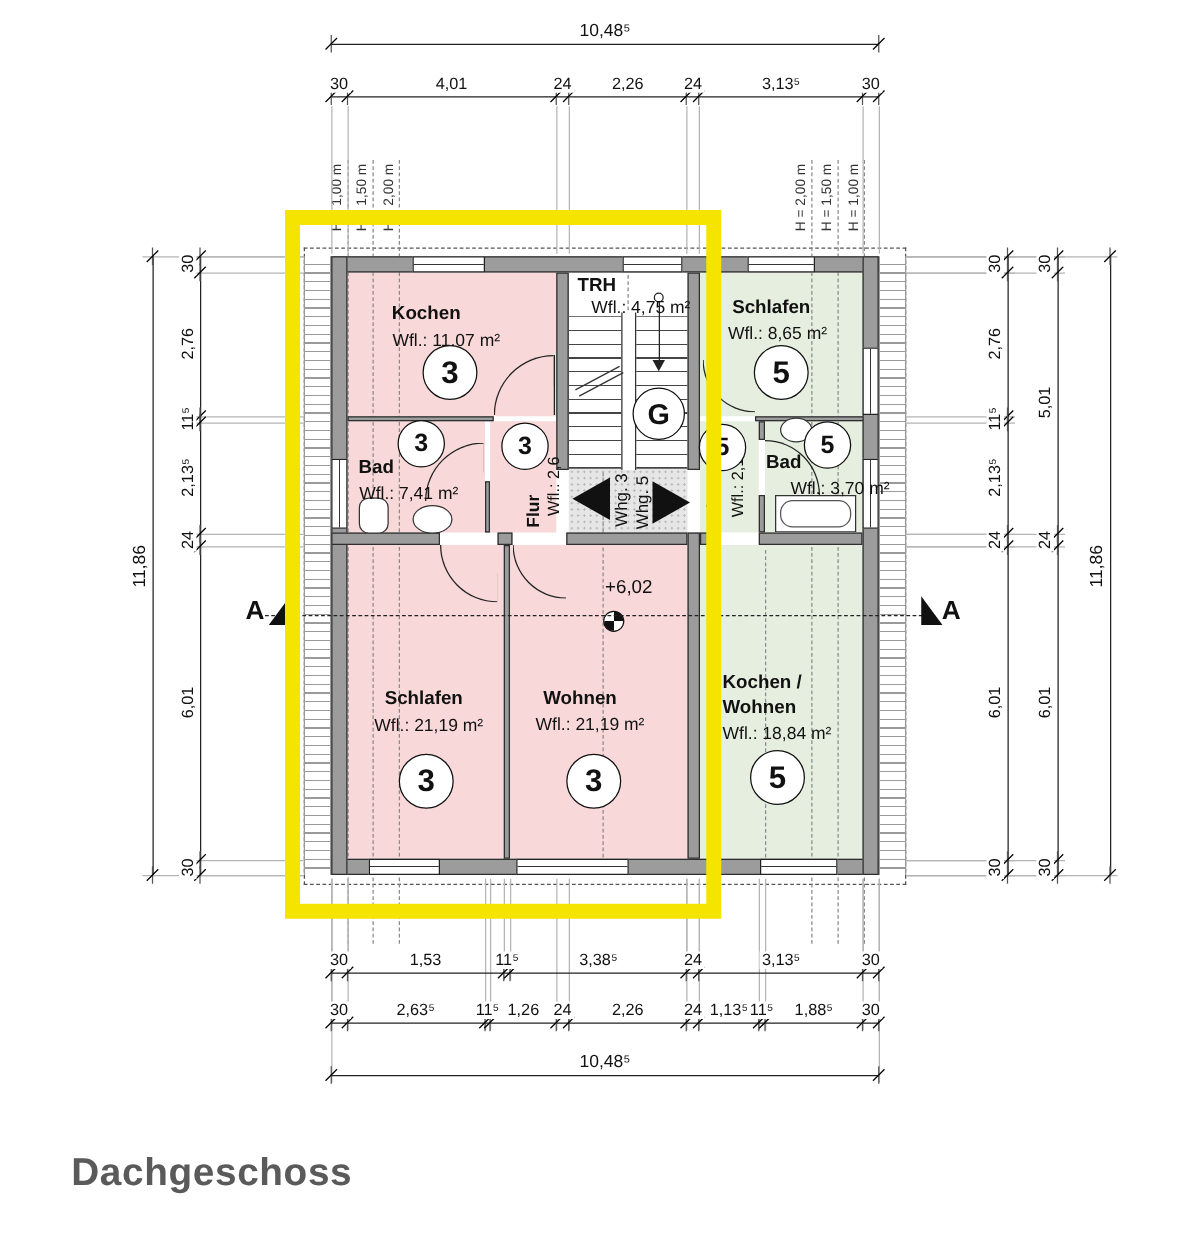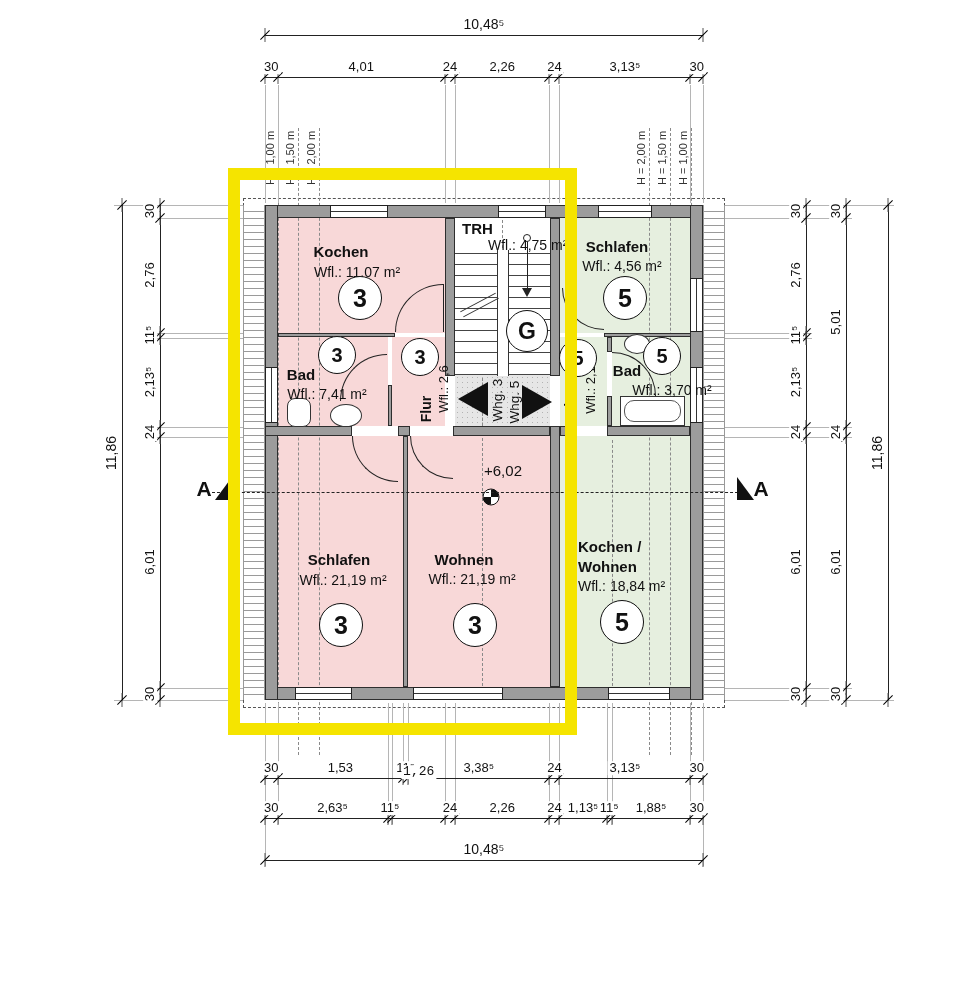--- a/index.html
+++ b/index.html
@@ -103,24 +103,24 @@
       <div class="abs z5" style="left: 612px; top: 352px; width: 44px; height: 44px; border-top-right-radius: 100%; border-top: 1px solid rgb(34, 34, 34); border-right: 1px solid rgb(34, 34, 34); box-sizing: border-box;"></div>
       <div class="abs z6" style="left: 287px; top: 398px; width: 24px; height: 29px; background: rgb(255, 255, 255); border: 1px solid rgb(51, 51, 51); border-radius: 8px; box-sizing: border-box;"></div>
       <div class="abs z6" style="left: 330px; top: 404px; width: 32px; height: 23px; background: rgb(255, 255, 255); border: 1px solid rgb(51, 51, 51); border-radius: 50%; box-sizing: border-box;"></div>
       <div class="abs z6" style="left: 624px; top: 334px; width: 26px; height: 20px; background: rgb(255, 255, 255); border: 1px solid rgb(51, 51, 51); border-radius: 50%; box-sizing: border-box;"></div>
       <div class="abs z6" style="left: 620px; top: 396px; width: 65px; height: 30px; background: rgb(255, 255, 255); border: 1px solid rgb(51, 51, 51); box-sizing: border-box;"></div>
       <div class="abs z6" style="left: 624px; top: 400px; width: 57px; height: 22px; border: 1px solid rgb(85, 85, 85); border-radius: 10px; box-sizing: border-box;"></div>
       <div class="abs rname" style="left: 341px; top: 251px; transform: translate(-50%, -50%); z-index: 7; background: transparent; font-size: 15px;">Kochen</div>
       <div class="abs rarea" style="left: 357px; top: 272px; transform: translate(-50%, -50%); z-index: 7; background: transparent;">Wfl.: 11,07 m²</div>
       <div class="abs ucircle" style="left: 360px; top: 298px; width: 44px; height: 44px; transform: translate(-50%, -50%); font-size: 25px; z-index: 7;">3</div>
       <div class="abs rname" style="left: 462px; top: 228px; transform: translate(0px, -50%); z-index: 7; background: transparent; font-size: 15px;">TRH</div>
-      <div class="abs rarea" style="left: 488px; top: 245px; transform: translate(0px, -50%); z-index: 7; background: transparent; text-align: right;">Wfl.: 4,75 m²</div>
+      <div class="abs rarea" style="left: 473px; top: 245px; transform: translate(0px, -50%); z-index: 7; background: transparent; text-align: right;">Wfl.: 4,75 m²</div>
       <div class="abs ucircle" style="left: 527px; top: 331px; width: 42px; height: 42px; transform: translate(-50%, -50%); font-size: 23px; z-index: 7;">G</div>
       <div class="abs rname" style="left: 617px; top: 246px; transform: translate(-50%, -50%); z-index: 7; background: transparent; font-size: 15px;">Schlafen</div>
-      <div class="abs rarea" style="left: 622px; top: 266px; transform: translate(-50%, -50%); z-index: 7; background: transparent;">Wfl.: 4,56 m²</div>
+      <div class="abs rarea" style="left: 622px; top: 266px; transform: translate(-50%, -50%); z-index: 7; background: transparent;">Wfl.: 8,65 m²</div>
       <div class="abs ucircle" style="left: 625px; top: 298px; width: 44px; height: 44px; transform: translate(-50%, -50%); font-size: 25px; z-index: 7;">5</div>
       <div class="abs rname" style="left: 301px; top: 374px; transform: translate(-50%, -50%); z-index: 7; background: transparent; font-size: 15px;">Bad</div>
       <div class="abs rarea" style="left: 327px; top: 394px; transform: translate(-50%, -50%); z-index: 7; background: transparent;">Wfl.: 7,41 m²</div>
       <div class="abs ucircle" style="left: 337px; top: 355px; width: 38px; height: 38px; transform: translate(-50%, -50%); font-size: 20px; z-index: 7;">3</div>
       <div class="abs rname" style="left: 426px; top: 409px; transform: translate(-50%, -50%) rotate(-90deg); z-index: 7; background: transparent; font-size: 14px;">Flur</div>
       <div class="abs rarea" style="left: 443px; top: 389px; transform: translate(-50%, -50%) rotate(-90deg); z-index: 7; background: transparent; font-size: 13px;">Wfl.: 2,6</div>
       <div class="abs ucircle" style="left: 420px; top: 357px; width: 38px; height: 38px; transform: translate(-50%, -50%); font-size: 20px; z-index: 7;">3</div>
       <div class="abs rname" style="left: 570px; top: 402px; transform: translate(-50%, -50%) rotate(-90deg); z-index: 7; background: transparent; font-size: 14px;">Flur</div>
       <div class="abs rarea" style="left: 590px; top: 390px; transform: translate(-50%, -50%) rotate(-90deg); z-index: 7; background: transparent; font-size: 13px;">Wfl.: 2,1</div>
       <div class="abs ucircle" style="left: 578px; top: 358px; width: 38px; height: 38px; transform: translate(-50%, -50%); font-size: 20px; z-index: 7;">5</div>
@@ -253,21 +253,21 @@
       <div class="abs z9" style="left: 606.887px; top: 818px; width: 13px; height: 0px; border-top: 1.6px solid rgb(0, 0, 0); transform: translate(-50%, -50%) rotate(-45deg);"></div>
       <div class="abs z9" style="left: 611.691px; top: 818px; width: 0px; height: 14px; border-left: 1px solid rgb(85, 85, 85); transform: translate(-50%, -50%);"></div>
       <div class="abs z9" style="left: 611.691px; top: 818px; width: 13px; height: 0px; border-top: 1.6px solid rgb(0, 0, 0); transform: translate(-50%, -50%) rotate(-45deg);"></div>
       <div class="abs z9" style="left: 690.427px; top: 818px; width: 0px; height: 14px; border-left: 1px solid rgb(85, 85, 85); transform: translate(-50%, -50%);"></div>
       <div class="abs z9" style="left: 690.427px; top: 818px; width: 13px; height: 0px; border-top: 1.6px solid rgb(0, 0, 0); transform: translate(-50%, -50%) rotate(-45deg);"></div>
       <div class="abs z9" style="left: 702.958px; top: 818px; width: 0px; height: 14px; border-left: 1px solid rgb(85, 85, 85); transform: translate(-50%, -50%);"></div>
       <div class="abs z9" style="left: 702.958px; top: 818px; width: 13px; height: 0px; border-top: 1.6px solid rgb(0, 0, 0); transform: translate(-50%, -50%) rotate(-45deg);"></div>
       <div class="abs dl" style="left: 271.265px; top: 808px; transform: translate(-50%, -50%); z-index: 9;">30</div>
       <div class="abs dl" style="left: 332.563px; top: 808px; transform: translate(-50%, -50%); z-index: 9;">2,63⁵</div>
       <div class="abs dl" style="left: 389.997px; top: 808px; transform: translate(-50%, -50%); z-index: 9;">11⁵</div>
-      <div class="abs dl" style="left: 418.714px; top: 772px; transform: translate(-50%, -50%); z-index: 9; font-family: Liberation Mono, monospace;">1,26</div>
+      <div class="abs dl" style="left: 418.714px; top: 808px; transform: translate(-50%, -50%); z-index: 9;">1,26</div>
       <div class="abs dl" style="left: 450.041px; top: 808px; transform: translate(-50%, -50%); z-index: 9;">24</div>
       <div class="abs dl" style="left: 502.254px; top: 808px; transform: translate(-50%, -50%); z-index: 9;">2,26</div>
       <div class="abs dl" style="left: 554.466px; top: 808px; transform: translate(-50%, -50%); z-index: 9;">24</div>
       <div class="abs dl" style="left: 583.183px; top: 808px; transform: translate(-50%, -50%); z-index: 9;">1,13⁵</div>
       <div class="abs dl" style="left: 609.289px; top: 808px; transform: translate(-50%, -50%); z-index: 9;">11⁵</div>
       <div class="abs dl" style="left: 651.059px; top: 808px; transform: translate(-50%, -50%); z-index: 9;">1,88⁵</div>
       <div class="abs dl" style="left: 696.693px; top: 808px; transform: translate(-50%, -50%); z-index: 9;">30</div>
       <div class="abs z9" style="left: 265px; top: 860px; width: 437.958px; height: 0px; border-top: 1px solid rgb(34, 34, 34);"></div>
       <div class="abs z9" style="left: 265px; top: 860px; width: 0px; height: 14px; border-left: 1px solid rgb(85, 85, 85); transform: translate(-50%, -50%);"></div>
       <div class="abs z9" style="left: 265px; top: 860px; width: 13px; height: 0px; border-top: 1.6px solid rgb(0, 0, 0); transform: translate(-50%, -50%) rotate(-45deg);"></div>
@@ -375,13 +375,14 @@
       <div class="abs z9" style="left: 888px; top: 205px; width: 0px; height: 495.392px; border-left: 1px solid rgb(34, 34, 34);"></div>
       <div class="abs z9" style="left: 888px; top: 205px; width: 0px; height: 14px; border-left: 1px solid rgb(85, 85, 85); transform: translate(-50%, -50%);"></div>
       <div class="abs z9" style="left: 888px; top: 205px; width: 13px; height: 0px; border-top: 1.6px solid rgb(0, 0, 0); transform: translate(-50%, -50%) rotate(-45deg);"></div>
       <div class="abs z9" style="left: 888px; top: 700.392px; width: 0px; height: 14px; border-left: 1px solid rgb(85, 85, 85); transform: translate(-50%, -50%);"></div>
       <div class="abs z9" style="left: 888px; top: 700.392px; width: 13px; height: 0px; border-top: 1.6px solid rgb(0, 0, 0); transform: translate(-50%, -50%) rotate(-45deg);"></div>
       <div class="abs dl" style="left: 877px; top: 452.696px; transform: translate(-50%, -50%) rotate(-90deg); z-index: 9; font-size: 14px;">11,86</div>
     </div>
 
   <div id="yellow-box" class="abs z10" style="left:228px;top:168px;width:349px;height:567px;border:12px solid #f5e400;"></div>
 
+  <div class="abs z10" style="left:57px;top:920px;font-size:31px;font-weight:bold;color:#5a5a5a;letter-spacing:0.5px;">Dachgeschoss</div>
 </div>
 
 </body></html>

